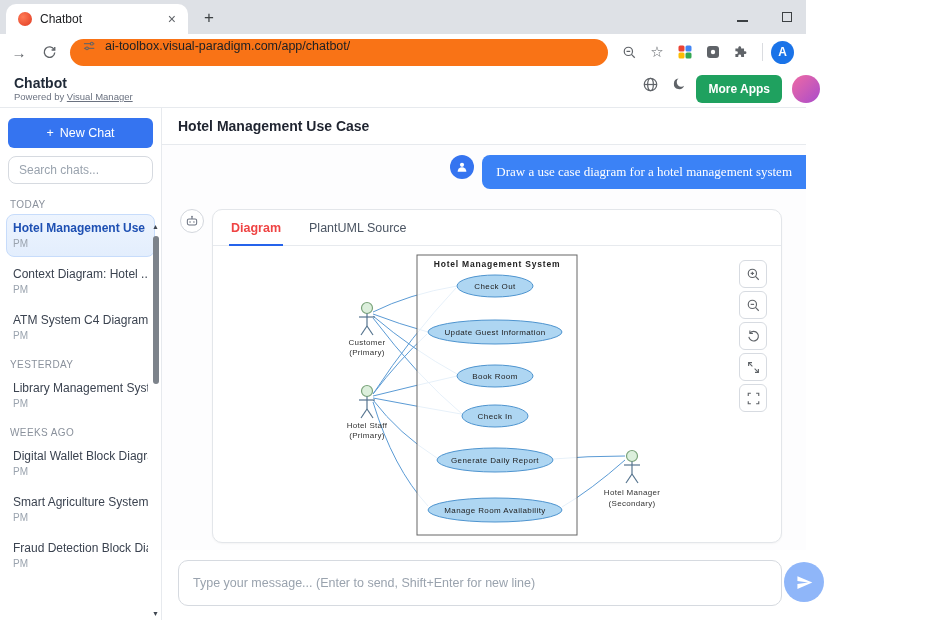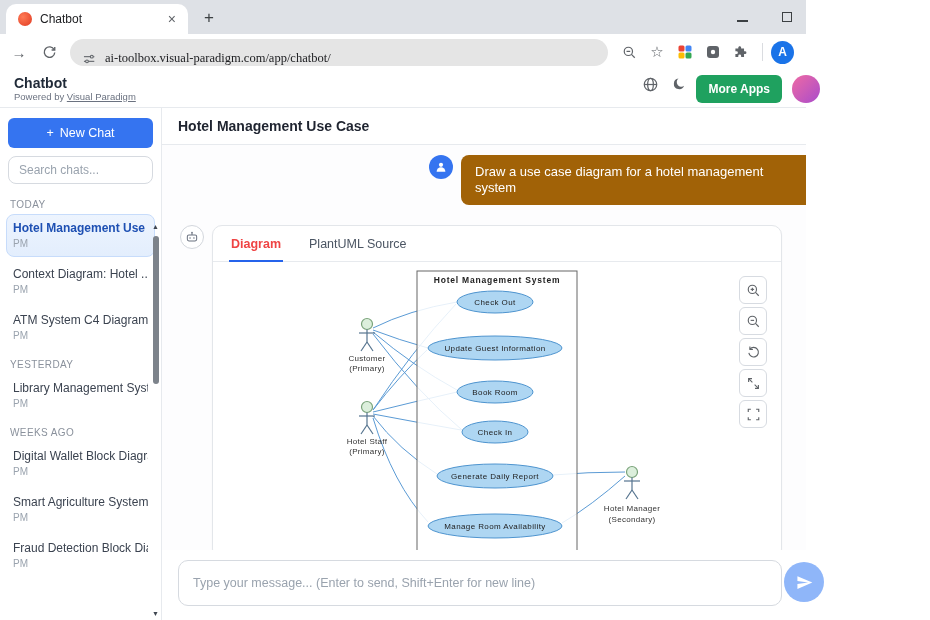--- a/index.html
+++ b/index.html
@@ -17,21 +17,21 @@
   .tab-title { font-size:12px; color:#202124; flex:1; white-space:nowrap; overflow:hidden; }
   .tab-close { font-size:14px; color:#5f6368; padding:0 4px; cursor:default; }
   .newtab-btn { width:26px; height:26px; margin:0 0 3px 8px; display:flex; align-items:center; justify-content:center; font-size:17px; color:#3c4043; border-radius:50%; }
   .win-controls { position:absolute; right:14px; top:0; height:34px; display:flex; align-items:center; gap:34px; }
   .win-min { width:11px; height:2px; background:#3c4043; display:inline-block; }
   .win-max { width:10px; height:10px; border:1.5px solid #3c4043; display:inline-block; }
 
   
   .navbar { height:36px; background:#fff; display:flex; align-items:center; padding:0 12px 0 6px; gap:4px; flex:0 0 auto; }
   .nav-ico { width:26px; height:26px; display:flex; align-items:center; justify-content:center; color:#5f6368; font-size:15px; border-radius:50%; flex:0 0 auto; }
-  .addressbar { flex:1; max-width:630px; height:27px; background:#e5e5e5; border-radius:14px; display:flex; align-items:flex-end; gap:9px; padding:0 12px; margin:0 4px; min-width:0;font-family:Liberation Serif, serif; }
+  .addressbar { flex:1; max-width:630px; height:27px; background:#f97316; border-radius:14px; display:flex; align-items:flex-start; gap:9px; padding:0 12px; margin:0 4px; min-width:0; }
   .url-text { font-size:12.5px; color:#202124; white-space:nowrap; overflow:hidden; }
   .nav-right { display:flex; align-items:center; gap:2px; margin-left:auto; }
   .nav-divider { width:1px; height:18px; background:#dadce0; margin:0 6px; }
   .profile-avatar { width:23px; height:23px; border-radius:50%; background:#1a73e8; color:#fff; font-size:12px; font-weight:bold; display:flex; align-items:center; justify-content:center; }
 
   
   .appheader { height:38px; background:#fff; border-bottom:1px solid #e7eaee; display:flex; align-items:center; padding:0 0 0 14px; flex:0 0 auto; }
   .app-title { font-size:14px; font-weight:bold; color:#1f2937; line-height:15px; }
   .app-sub { font-size:9.5px; color:#6b7280; line-height:11px; }
   .app-sub a { color:#6b7280; }
@@ -62,21 +62,21 @@
   .scroll-thumb { width:6px; height:148px; background:#7d838b; border-radius:3px; margin-top:5px; }
   .scroll-spacer { flex:1; }
 
   
   .main { flex:1; min-width:0; display:flex; flex-direction:column; background:#fff; }
   .chat-header { height:37px; flex:0 0 auto; border-bottom:1px solid #e7eaee; display:flex; align-items:center; padding:0 16px; }
   .chat-title { font-size:14px; font-weight:bold; color:#1f2430; }
   .messages { flex:1; min-height:0; padding:10px 0 0 18px; background:#fdfdfe; position:relative; overflow:hidden; }
   .user-row { display:flex; justify-content:flex-end; align-items:flex-start; gap:8px; }
   .user-avatar { width:24px; height:24px; border-radius:50%; background:#3574f0; display:flex; align-items:center; justify-content:center; flex:0 0 auto; }
-  .user-bubble { background:#a16207; color:#fff; font-size:13px; line-height:16px; padding:9px 14px; border-radius:8px 0 0 8px; max-width:345px; }
+  .user-bubble { background:#3b82f6; color:#fff; font-size:13px; line-height:16px; padding:9px 14px; border-radius:8px 0 0 8px; max-width:345px;font-family:Liberation Serif, serif; }
   .assistant-row { display:flex; align-items:flex-start; gap:8px; margin-top:20px; padding-right:24px; }
   .assistant-avatar { width:24px; height:24px; border-radius:50%; border:1px solid #d3d7dd; background:#fff; display:flex; align-items:center; justify-content:center; flex:0 0 auto; }
   .card { flex:1; min-width:0; background:#fff; border:1px solid #e3e6ea; border-radius:10px; box-shadow:0 1px 2px rgba(0,0,0,.04); }
   .tabbar { display:flex; gap:24px; padding:0 16px; border-bottom:1px solid #e7eaee; }
   .tab-item { padding:11px 2px 9px; font-size:12.5px; color:#4b5563; cursor:default; }
   .tab-item.active { color:#ef4444; font-weight:bold; border-bottom:2px solid #2563eb; margin-bottom:-1px; }
   .diagram-panel { position:relative; height:296px; overflow:hidden; }
   .uml-svg { display:block; margin:2px auto 0; transform:translateX(12px); }
   .dg-toolbar { position:absolute; top:14px; right:14px; display:flex; flex-direction:column; gap:3px; }
   .dg-btn { width:28px; height:28px; background:#fff; border:1px solid #d7dbe1; border-radius:6px; display:flex; align-items:center; justify-content:center; padding:0; }
@@ -164,21 +164,21 @@
       <span class="nav-divider"></span>
       <div class="profile-avatar">A</div>
     </div>
   </div>
 
   <div class="appheader">
     <div>
       <div class="app-title">Chatbot</div>
       <div class="app-sub">
         <span>Powered by</span>
-        <a href="#">Visual Paradigm</a>
+        <a href="#">Visual Manager</a>
       </div>
     </div>
     <div class="appheader-right">
       <div class="hdr-ico">
         <svg width="17" height="17" viewBox="0 0 18 18">
           <g fill="none" stroke="#5f6368" stroke-width="1.3">
             <circle cx="9" cy="9" r="6.6"></circle>
               <ellipse cx="9" cy="9" rx="3" ry="6.6"></ellipse>
               <line x1="2.4" y1="9" x2="15.6" y2="9"></line>
           </g>

